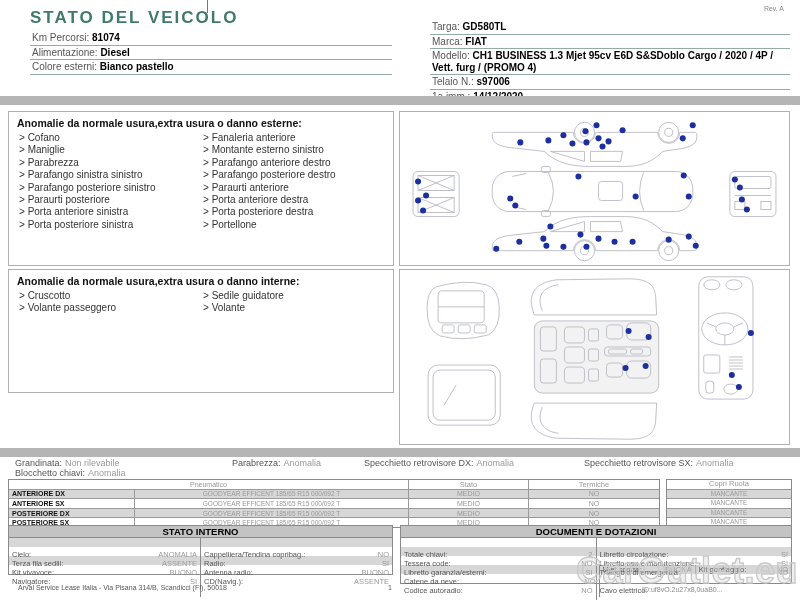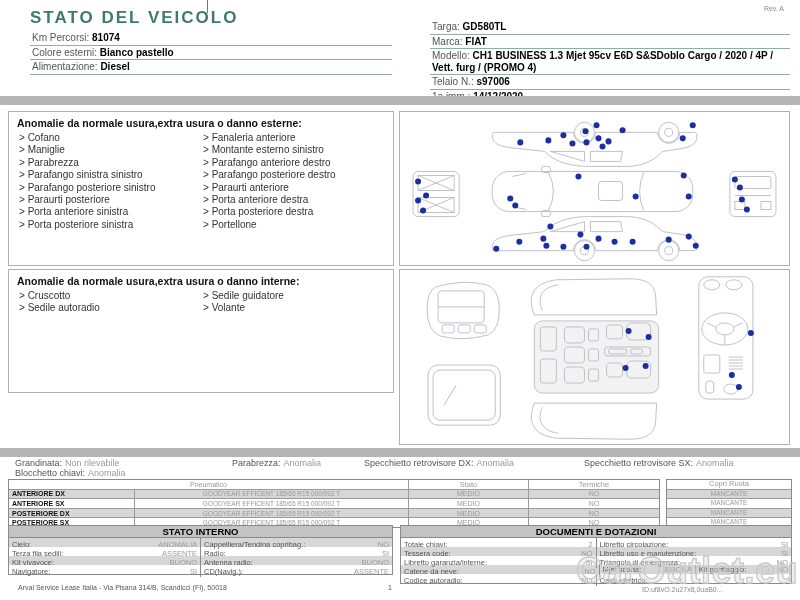--- a/index.html
+++ b/index.html
@@ -69,21 +69,21 @@
 
   
   .btable{position:absolute;top:525px;border:1px solid #8a8a8a;box-sizing:border-box;background:#fff;}
   .si{left:8px;width:385px;}
   .doc{left:400px;width:392px;}
   .tbl-header{height:11px;line-height:11px;background:#c3c3c3;text-align:center;
               font-weight:bold;font-size:9.5px;color:#000;border-bottom:1px solid #8a8a8a;}
   .brow{display:flex;height:9px;font-size:7.5px;align-items:stretch;}
   .brow.stripe{background:#d7d7d7;}
   .half{flex:1;display:flex;justify-content:space-between;align-items:center;
-        padding:6px 3px;box-sizing:border-box;}
+        padding:16px 3px;box-sizing:border-box;}
   .half.first{border-right:1px solid #8a8a8a;}
   .half.multi{padding:0;}
   .pair{flex:1;display:flex;justify-content:space-between;align-items:center;
         padding:0 3px;box-sizing:border-box;}
   .pair.second{border-left:1px solid #8a8a8a;}
   .lab{color:#555;} .valm{color:#9a9a9a;text-align:right;}
 
   
   .footer{position:absolute;left:0;top:584px;width:800px;font-size:7px;color:#555;}
   .f-company{position:absolute;left:18px;top:0;}
@@ -95,22 +95,22 @@
 </style>
 </head>
 <body>
 
 <div class="doc-title">STATO DEL VEICOLO</div>
 <div class="title-tick"></div>
 <div class="rev">Rev. A</div>
 
 <div class="hcol hcol-left">
   <div class="hrow"><span class="lab">Km Percorsi:</span> <span class="val">81074</span></div>
+  <div class="hrow"><span class="lab">Alimentazione:</span> <span class="val">Diesel</span></div>
   <div class="hrow"><span class="lab">Colore esterni:</span> <span class="val">Bianco pastello</span></div>
-  <div class="hrow"><span class="lab">Alimentazione:</span> <span class="val">Diesel</span></div>
 </div>
 
 <div class="hcol hcol-right">
   <div class="hrow"><span class="lab">Targa:</span> <span class="val">GD580TL</span></div>
   <div class="hrow"><span class="lab">Marca:</span> <span class="val">FIAT</span></div>
   <div class="hrow"><span class="lab">Modello:</span> <span class="val">CH1 BUSINESS 1.3 Mjet 95cv E6D S&amp;SDoblo Cargo / 2020 / 4P / Vett. furg / (PROMO 4)</span></div>
   <div class="hrow"><span class="lab">Telaio N.:</span> <span class="val">s97006</span></div>
   <div class="hrow"><span class="lab">1a imm.:</span> <span class="val">14/12/2020</span></div>
 </div>
 
@@ -226,21 +226,21 @@
       <circle cx="341" cy="87" r="3" fill="#1d2f9e"></circle>
       <circle cx="346" cy="97" r="3" fill="#1d2f9e"></circle>
     </svg>
 </div>
 
 <div class="box box-int-list">
   <div class="box-title">Anomalie da normale usura,extra usura o danno interne:</div>
   <div class="anom-cols">
     <div class="anom-col">
       <div class="anom-item">Cruscotto</div>
-      <div class="anom-item">Sedile autoradio</div>
+      <div class="anom-item">Volante passeggero</div>
     </div>
     <div class="anom-col">
       <div class="anom-item">Sedile guidatore</div>
       <div class="anom-item">Volante</div>
 
     </div>
   </div>
 </div>
 
 <div class="box box-int-diag">
@@ -413,21 +413,21 @@
         <span class="lab">Tessera code:</span>
         <span class="valm">NO</span>
       </div>
     <div class="half">
         <span class="lab">Libretto uso e manutenzione:</span>
         <span class="valm">SI</span>
       </div>
   </div>
   <div class="brow">
     <div class="half first">
-        <span class="lab">Libretto garanzia/interne:</span>
+        <span class="lab">Libretto garanzia/esterni:</span>
         <span class="valm">SI</span>
       </div>
     <div class="half">
         <span class="lab">Triangolo di emergenza:</span>
         <span class="valm">NO</span>
       </div>
   </div>
   <div class="brow stripe">
     <div class="half first">
         <span class="lab">Catene da neve:</span>

